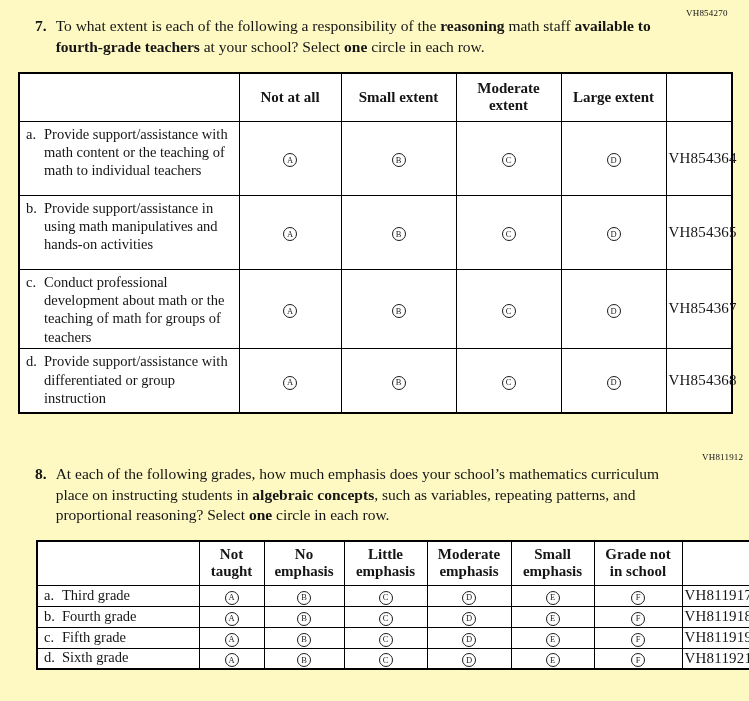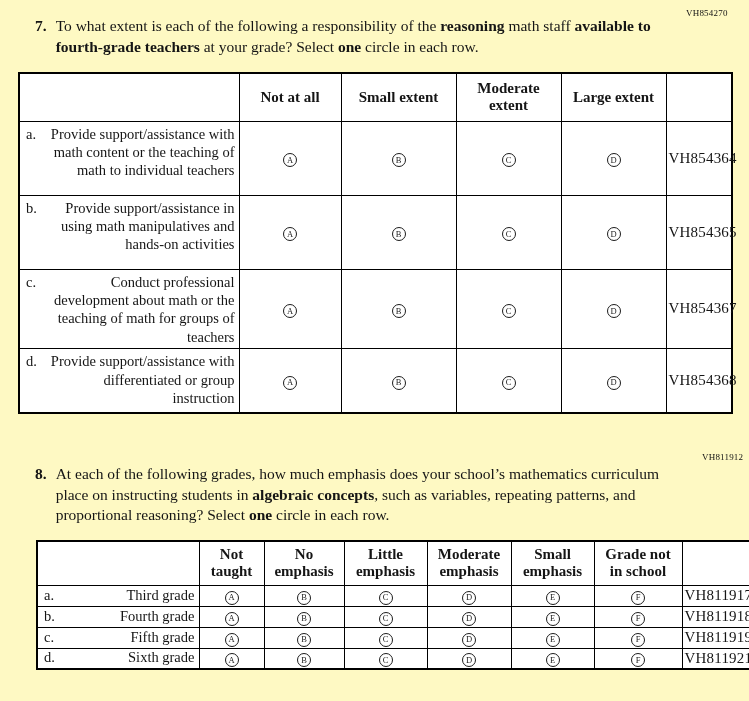--- a/index.html
+++ b/index.html
@@ -14,41 +14,41 @@
   .ptext b { font-weight:bold; }
 
   table.tbl { position:absolute; border-collapse:collapse; table-layout:fixed; border:2px solid #000; background:#fff; }
   .tbl th, .tbl td { border:1px solid #000; }
   .tbl th { font-size:15px; font-weight:bold; text-align:center; vertical-align:middle; line-height:1.15; padding:2px 3px; }
 
   td.label-cell { vertical-align:top; padding:3px 4px 2px 6px; font-size:14.5px; line-height:1.27; }
   td.label-cell-mid { vertical-align:middle; padding:1px 4px 1px 6px; font-size:14.5px; line-height:1.1; }
   .row-label { display:flex; }
   .row-label .ltr { flex:0 0 18px; }
-  .row-label .ltxt { flex:1 1 auto;text-align:right; }
+  .row-label .ltxt { flex:1 1 auto; }
 
   td.opt { text-align:center; vertical-align:middle; }
   .circle {
     display:inline-flex; align-items:center; justify-content:center;
     width:14px; height:14px; border:1px solid #1c1c1c; border-radius:50%;
     font-size:8.5px; line-height:1; font-family:"Liberation Serif", serif; color:#1c1c1c;
     cursor:pointer; background:#fff;
   }
   td.code-cell { text-align:center; vertical-align:middle; font-size:15px; letter-spacing:.2px; padding:0 2px; }
 </style>
 </head>
 <body>
 
 <div class="page">
 
   <div class="formcode" style="top:8px; left:686px;">VH854270</div>
 
   <div class="prompt" style="top:16px; left:35px; width:648px;">
     <span class="qnum">7.</span>
-    <div class="ptext"><span>To what extent is each of the following a responsibility of the </span><b>reasoning</b><span> math staff </span><b>available to fourth-grade teachers</b><span> at your grade? Select </span><b>one</b><span> circle in each row.</span></div>
+    <div class="ptext"><span>To what extent is each of the following a responsibility of the </span><b>reasoning</b><span> math staff </span><b>available to fourth-grade teachers</b><span> at your school? Select </span><b>one</b><span> circle in each row.</span></div>
   </div>
 
   <table class="tbl" style="top:72px; left:18px; width:713px;">
     <colgroup>
       <col style="width:220px">
         <col style="width:102px">
         <col style="width:115px">
         <col style="width:105px">
         <col style="width:105px">
         <col style="width:66px">

